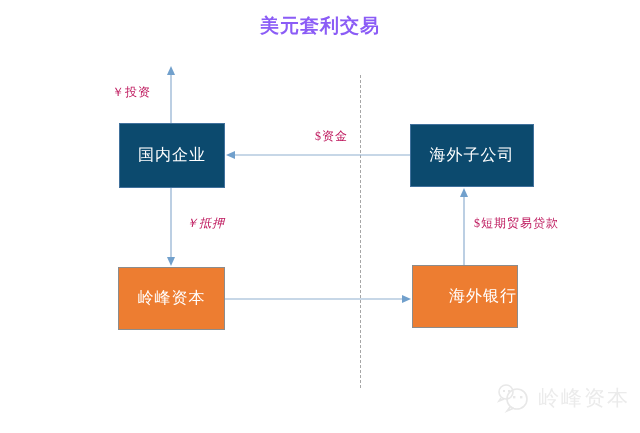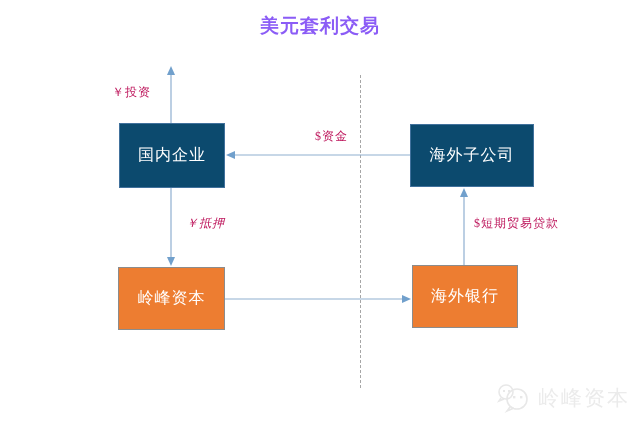--- a/index.html
+++ b/index.html
@@ -17,21 +17,21 @@
   }
   .node{
     position:absolute;display:flex;align-items:center;justify-content:center;
     color:#ffffff;font-size:16px;letter-spacing:1px;box-sizing:border-box;
   }
   .node.blue{background:#0c4a6e;border:1px solid #41719c;}
   .node.orange{background:#ed7d31;border:1px solid #8c8c8c;}
   #node-domestic-company{left:119px;top:123px;width:106px;height:65px;}
   #node-overseas-subsidiary{left:410px;top:124px;width:124px;height:63px;}
   #node-domestic-bank{left:118px;top:267px;width:107px;height:63px;}
-  #node-overseas-bank{left:412px;top:265px;width:106px;height:63px;}
+  #node-overseas-bank{left:412px;top:265px;width:106px;height:63px;justify-content:flex-end;}
   .edges{position:absolute;left:0;top:0;width:640px;height:433px;}
   .edge-label{
     position:absolute;color:#be185d;font-size:12px;white-space:nowrap;letter-spacing:1px;
   }
   #label-invest{left:112px;top:84px;}
   #label-funds{left:291px;top:128px;margin-left:24px;}
   #label-collateral{left:186px;top:215px;font-style:italic;}
   #label-letter-of-credit{left:283px;top:270px;}
   #label-trade-loan{left:474px;top:215px;}
   .watermark{

